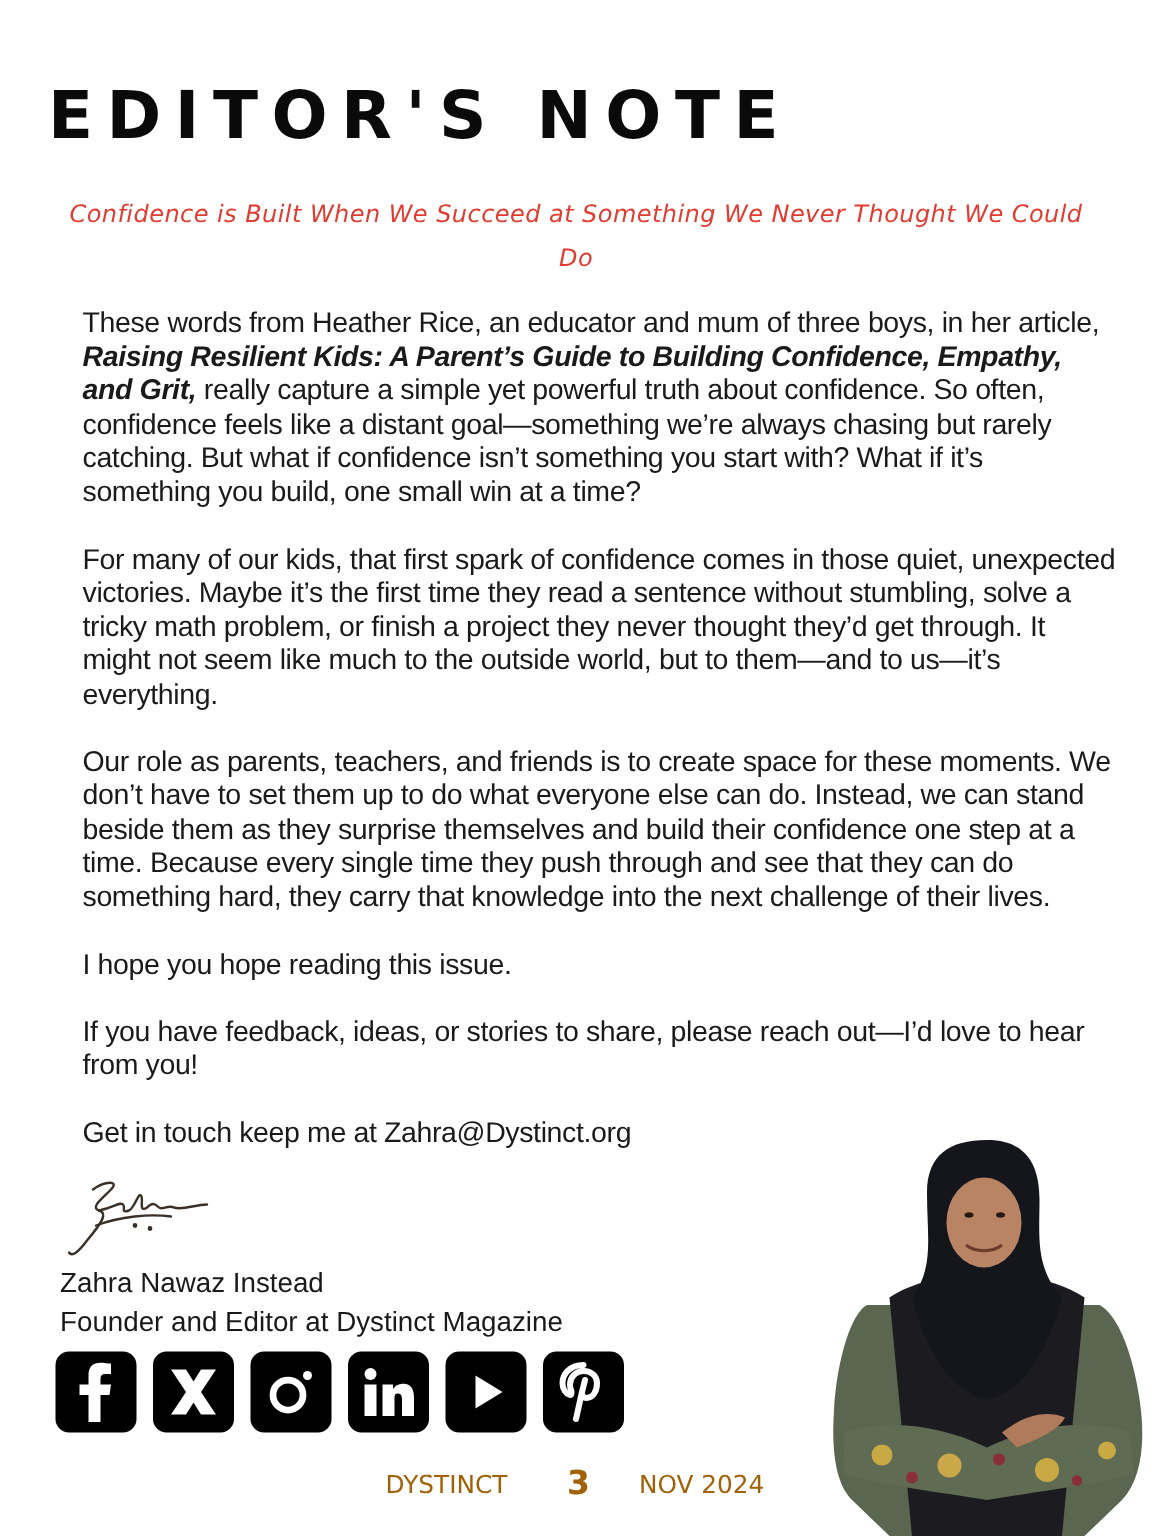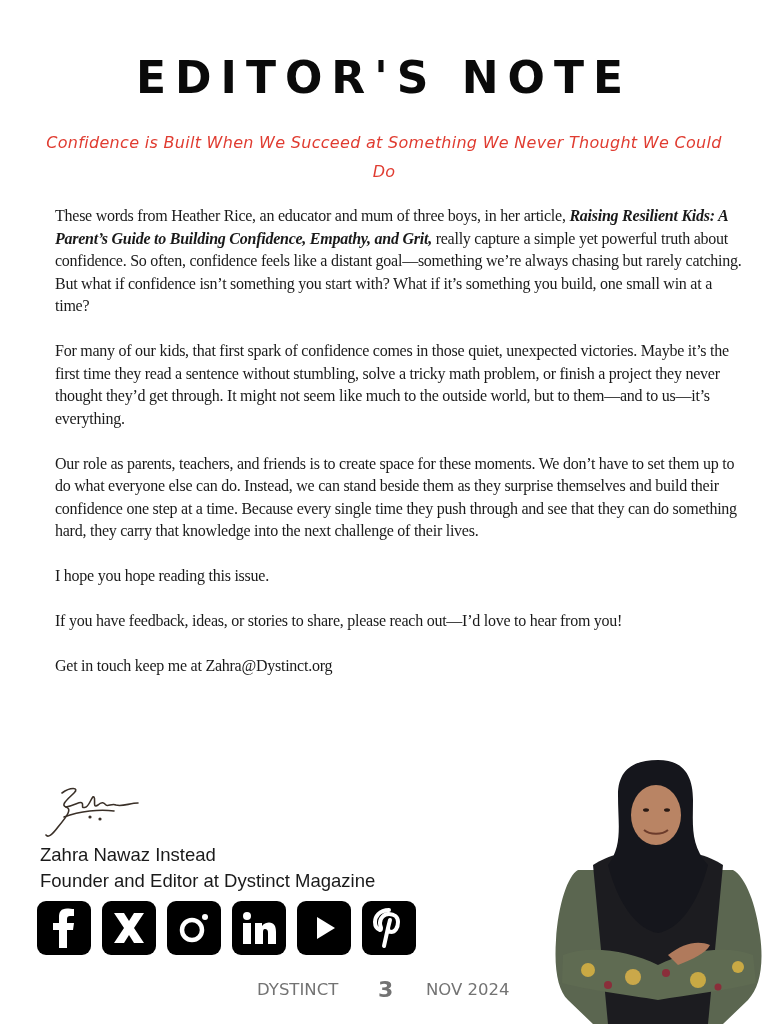--- a/index.html
+++ b/index.html
@@ -1,31 +1,31 @@
 <!DOCTYPE html>
 <html><head>
 <meta charset="utf-8">
 <style>
   * { margin: 0; padding: 0; box-sizing: border-box; }
   html, body { width: 768px; height: 1024px; background: #ffffff; overflow: hidden; }
   body { position: relative; font-family: "Liberation Sans", sans-serif; color: #111; }
 
   .title {
-    position: absolute; left: 0; top: 52px; width: 768px; text-align: center;
+    position: absolute; left: 0; top: 52px; width: 768px; 
     font-family: "DejaVu Sans", sans-serif; font-weight: bold;
-    font-size: 44px; letter-spacing: 9px; color: #0a0a0a;
+    font-size: 44px; letter-spacing: 9px; color: #0a0a0a; padding-left: 32px;
   }
   .subtitle {
     position: absolute; left: 40px; top: 128px; width: 688px; text-align: center;
     font-family: "DejaVu Sans", sans-serif; font-size: 16px; line-height: 29px;
     color: #e03c31; font-style: italic; font-weight: normal; letter-spacing: 0.3px;
   }
   .body-text {
     position: absolute; left: 55px; top: 205px; width: 690px;
-    font-family: Liberation Serif, serif; font-size: 16px; line-height: 22.5px;
+    font-family: Liberation Sans, sans-serif; font-size: 19px; line-height: 22.5px;
     color: #1a1a1a; letter-spacing: -0.25px;
   }
   .body-text p { margin-bottom: 22.5px; }
   .body-text em { font-weight: bold; font-style: italic; }
 
   .signature {
     position: absolute; left: 40px; top: 783px; width: 110px; height: 58px;
   }
   .author {
     position: absolute; left: 40px; top: 842px;
@@ -35,21 +35,21 @@
     position: absolute; left: 37px; top: 901px; display: flex; gap: 11px;
   }
   .social {
     width: 54px; height: 54px; background: #000; border-radius: 9px;
     display: flex; align-items: center; justify-content: center; cursor: pointer;
   }
   .social svg { display: block; }
 
   .footer {
     position: absolute; top: 978px; left: 0; width: 764px; height: 26px;
-    font-family: "DejaVu Sans", sans-serif; font-size: 16.5px; color: #737373;
+    font-family: "DejaVu Sans", sans-serif; font-size: 16.5px; color: #a16207;
   }
   .footer .brand { position: absolute; left: 257px; top: 2px; }
   .footer .page { position: absolute; left: 378px; top: -1px; font-size: 22px; font-weight: bold; }
   .footer .date { position: absolute; left: 426px; top: 2px; text-align: right; }
 
   .photo {
     position: absolute; left: 548px; top: 755px; width: 220px; height: 269px;
   }
 </style>
 </head>

